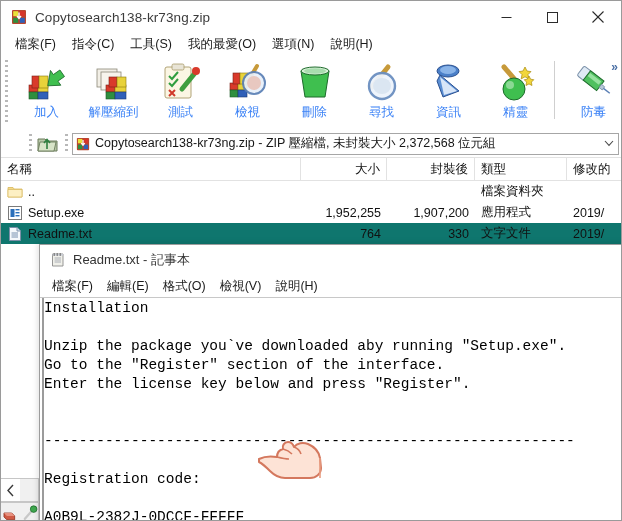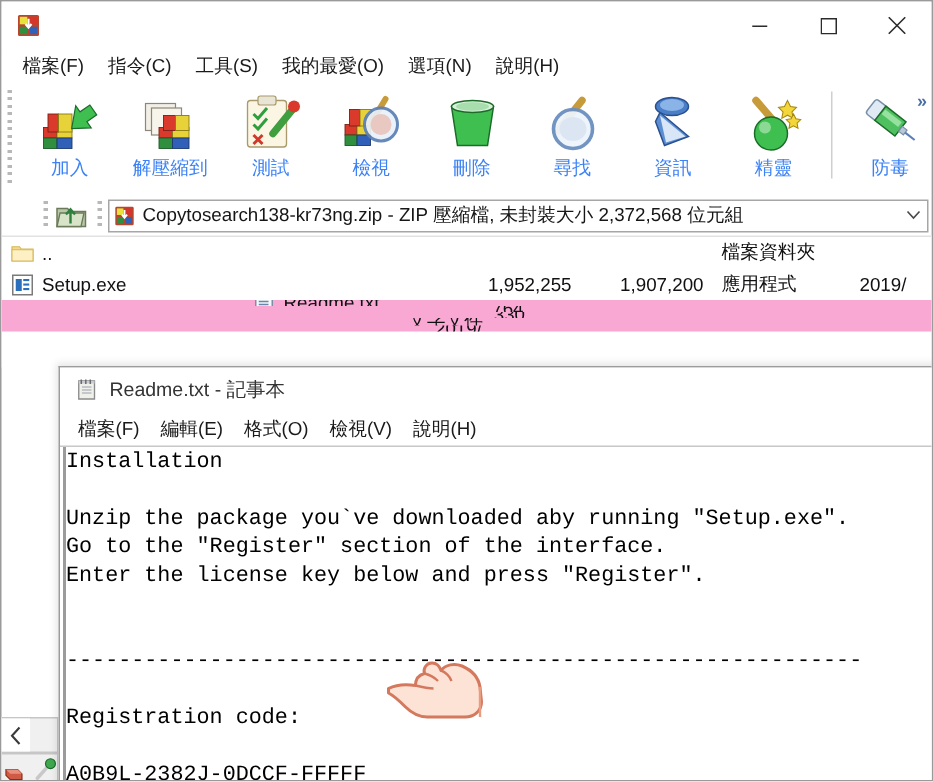--- a/index.html
+++ b/index.html
@@ -173,21 +173,21 @@
   .fl-h.num { justify-content: flex-end; }
   .col-name { width: 300px; }
   .col-size { width: 86px; }
   .col-packed { width: 88px; }
   .col-type  { width: 92px; }
   .col-mod   { width: 56px; border-right: none; }
 
   .fl-row {
     display: flex; height: 21px; align-items: center;
   }
-  .fl-row.alt { background: #f9a8d4; flex-direction: column; }
+  .fl-row.alt { background: #0f766e; }
   .fl-c {
     font-size: 12.5px; color: #111;
     display: flex; align-items: center;
     box-sizing: border-box;
     padding: 0 6px;
     white-space: nowrap; overflow: hidden;
   }
   .fl-c.num { justify-content: flex-end; }
   .fl-icon { width: 16px; height: 16px; margin-right: 5px; flex: none; }
 
@@ -285,20 +285,21 @@
     <div class="titlebar-icon">
       <svg class="rar-icon" viewBox="0 0 16 16">
         <rect x="1" y="1" width="14" height="14" rx="1" fill="#b8462f"></rect>
         <rect x="2.2" y="2.2" width="5" height="5" fill="#e8e23a"></rect>
         <rect x="8.8" y="2.2" width="5" height="5" fill="#d7352a"></rect>
         <rect x="2.2" y="8.8" width="5" height="5" fill="#2f8f3f"></rect>
         <rect x="8.8" y="8.8" width="5" height="5" fill="#3060b8"></rect>
         <path d="M8 3.5 L8 9 M6 7 L8 9.4 L10 7" stroke="#ffffff" stroke-width="1.4" fill="none"></path>
       </svg>
     </div>
+    <div class="titlebar-text">Copytosearch138-kr73ng.zip</div>
     <div class="winbtns">
       <div class="winbtn">
         <svg width="11" height="11" viewBox="0 0 11 11">
             <line x1="0.5" y1="5.5" x2="10.5" y2="5.5" stroke="#2b2b2b" stroke-width="1"></line>
           </svg>
       </div>
       <div class="winbtn">
         <svg width="11" height="11" viewBox="0 0 11 11">
             <rect x="0.5" y="0.5" width="10" height="10" fill="none" stroke="#2b2b2b" stroke-width="1"></rect>
           </svg>
@@ -460,20 +461,27 @@
       <div class="addr-combo-text">Copytosearch138-kr73ng.zip - ZIP 壓縮檔, 未封裝大小 2,372,568 位元組</div>
       <div class="addr-combo-arrow">
         <svg width="10" height="7" viewBox="0 0 10 7">
             <path d="M1 1 L5 5.4 L9 1" fill="none" stroke="#4a4a4a" stroke-width="1.1"></path>
           </svg>
       </div>
     </div>
   </div>
 
   <div class="filelist">
+    <div class="fl-header">
+      <div class="fl-h col-name">名稱</div>
+      <div class="fl-h col-size num">大小</div>
+      <div class="fl-h col-packed num">封裝後</div>
+      <div class="fl-h col-type">類型</div>
+      <div class="fl-h col-mod">修改的</div>
+    </div>
 
     <div class="fl-row">
       <div class="fl-c col-name">
         <svg class="fl-icon" viewBox="0 0 16 16">
           <path d="M1 3.5 L6 3.5 L7.2 5 L15 5 L15 13 L1 13 Z" fill="#f3d98a" stroke="#d8b85a" stroke-width="0.8"></path>
           <path d="M1 5.5 L15 5.5 L15 13 L1 13 Z" fill="#fdf0c4" stroke="#d8b85a" stroke-width="0.7"></path>
         </svg>
         <span>..</span>
       </div>
       <div class="fl-c col-size num"></div>

